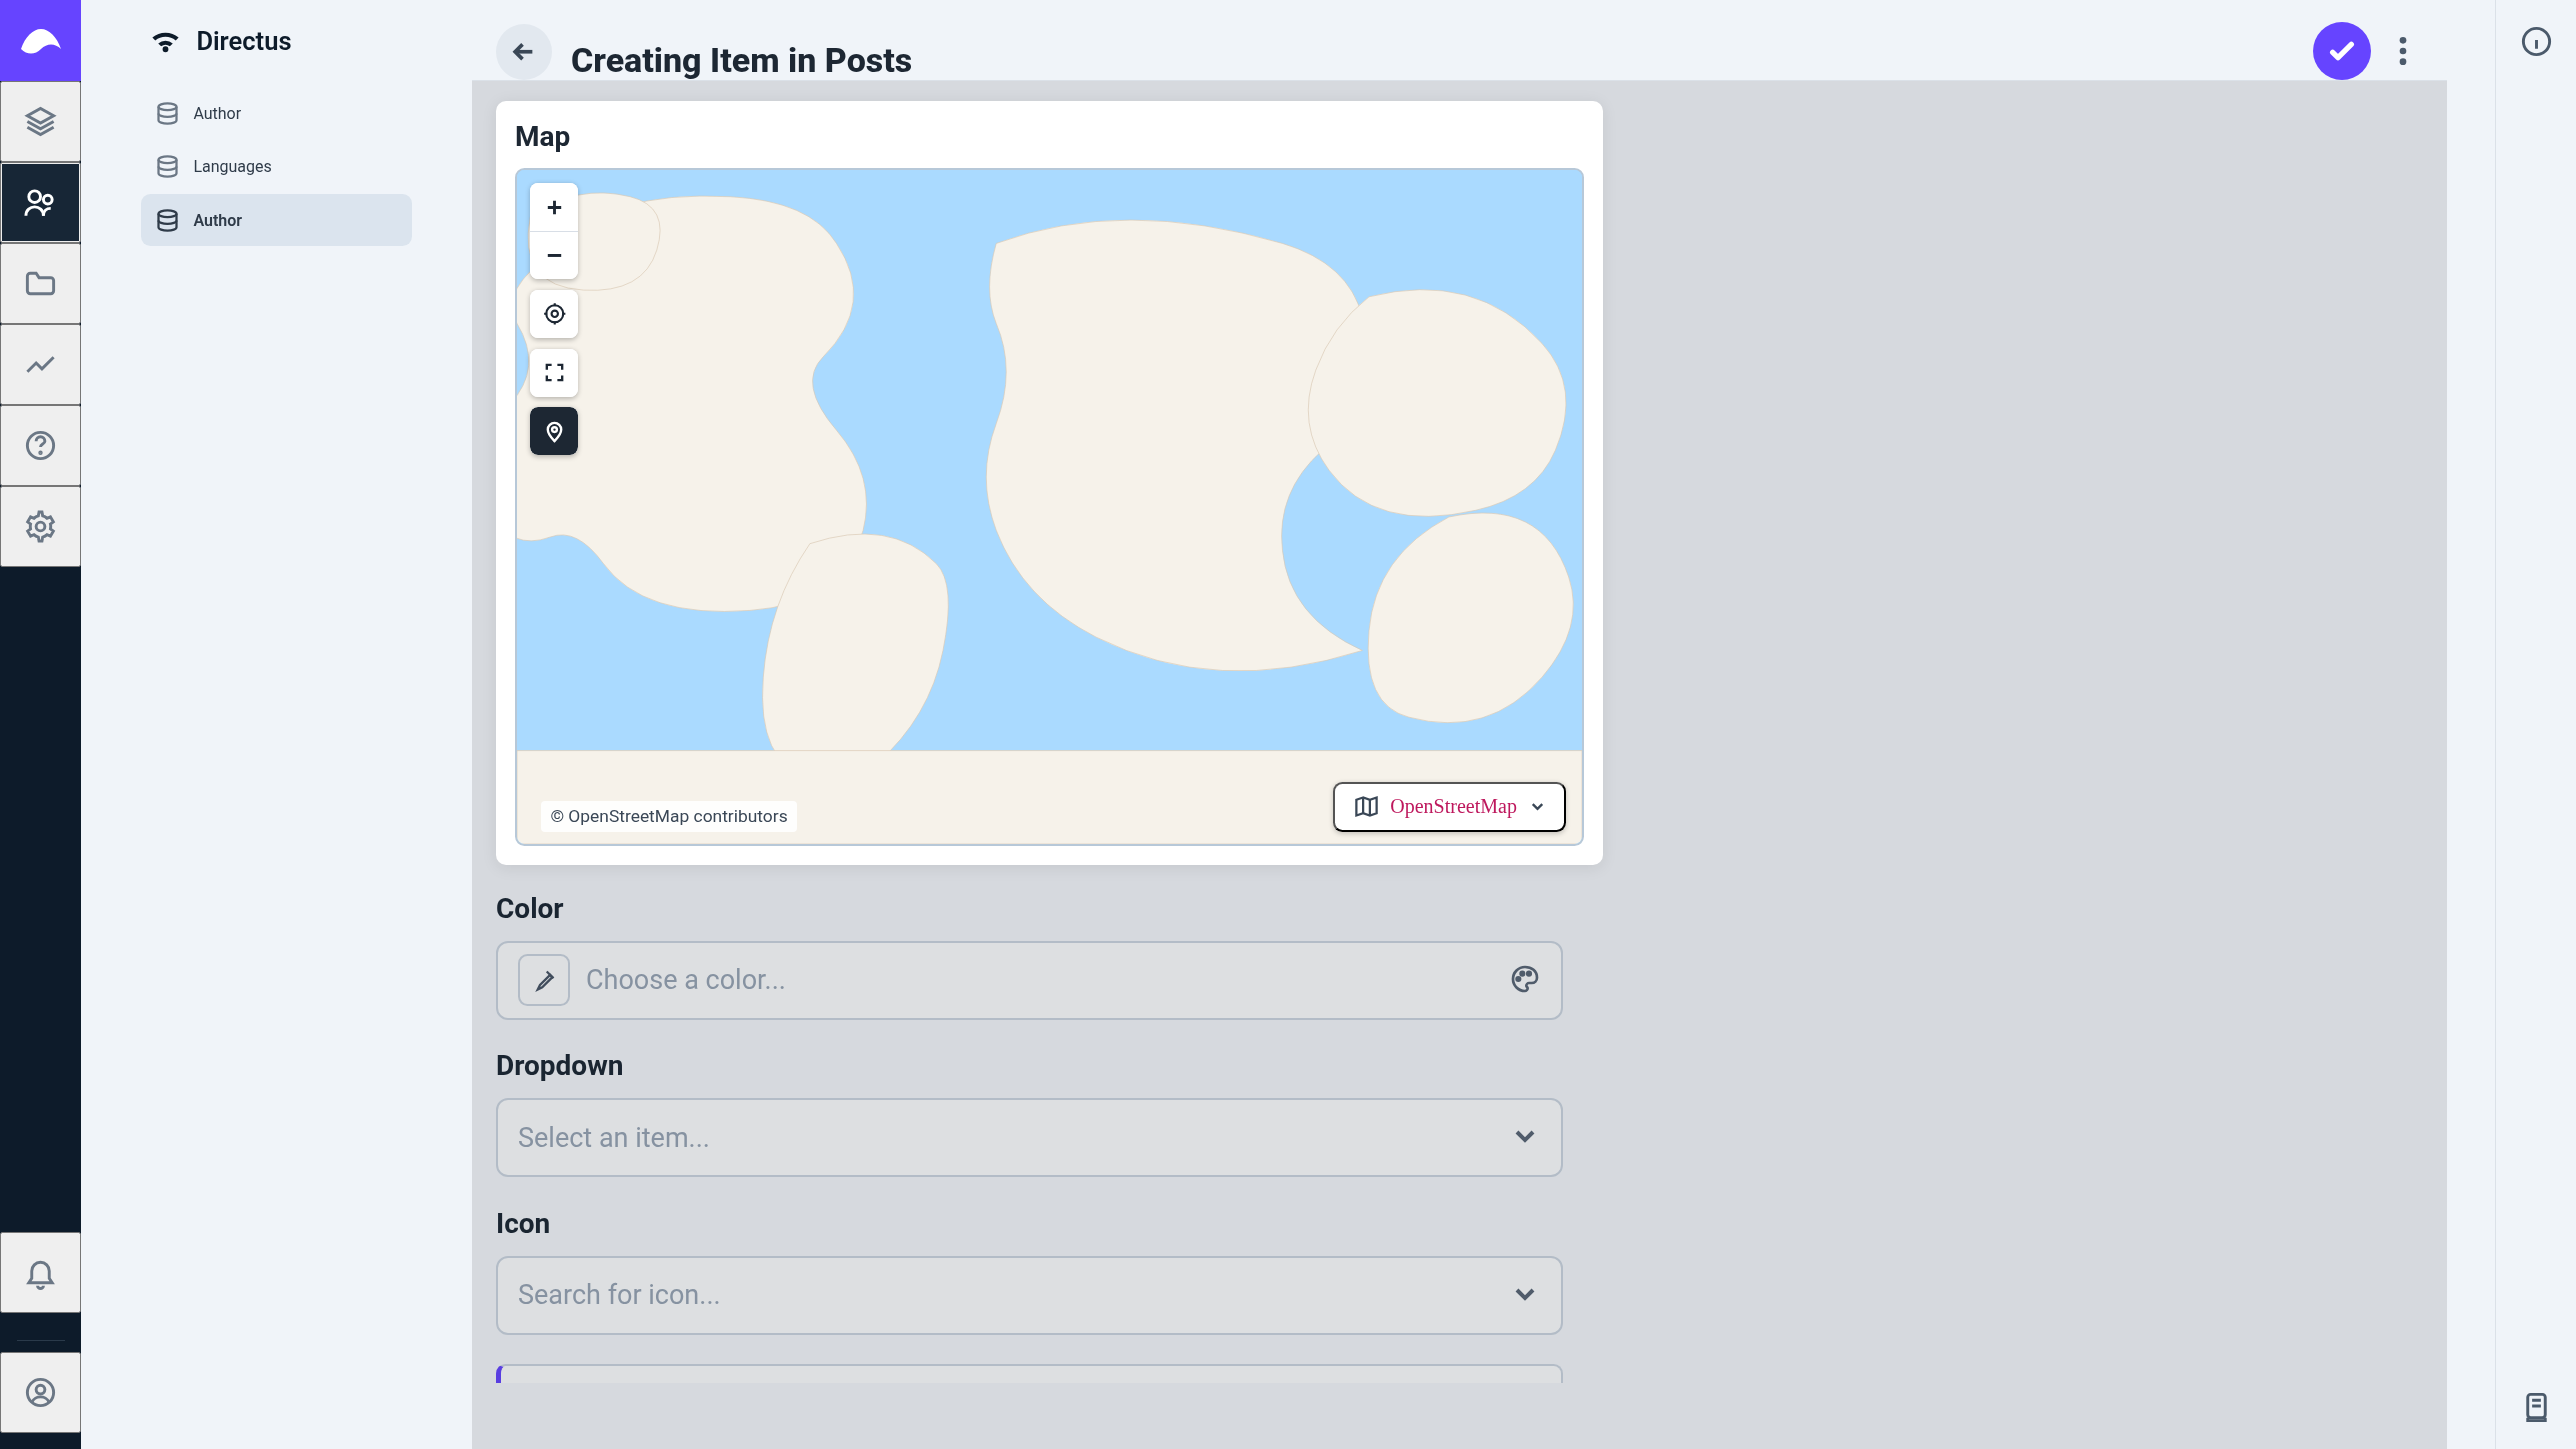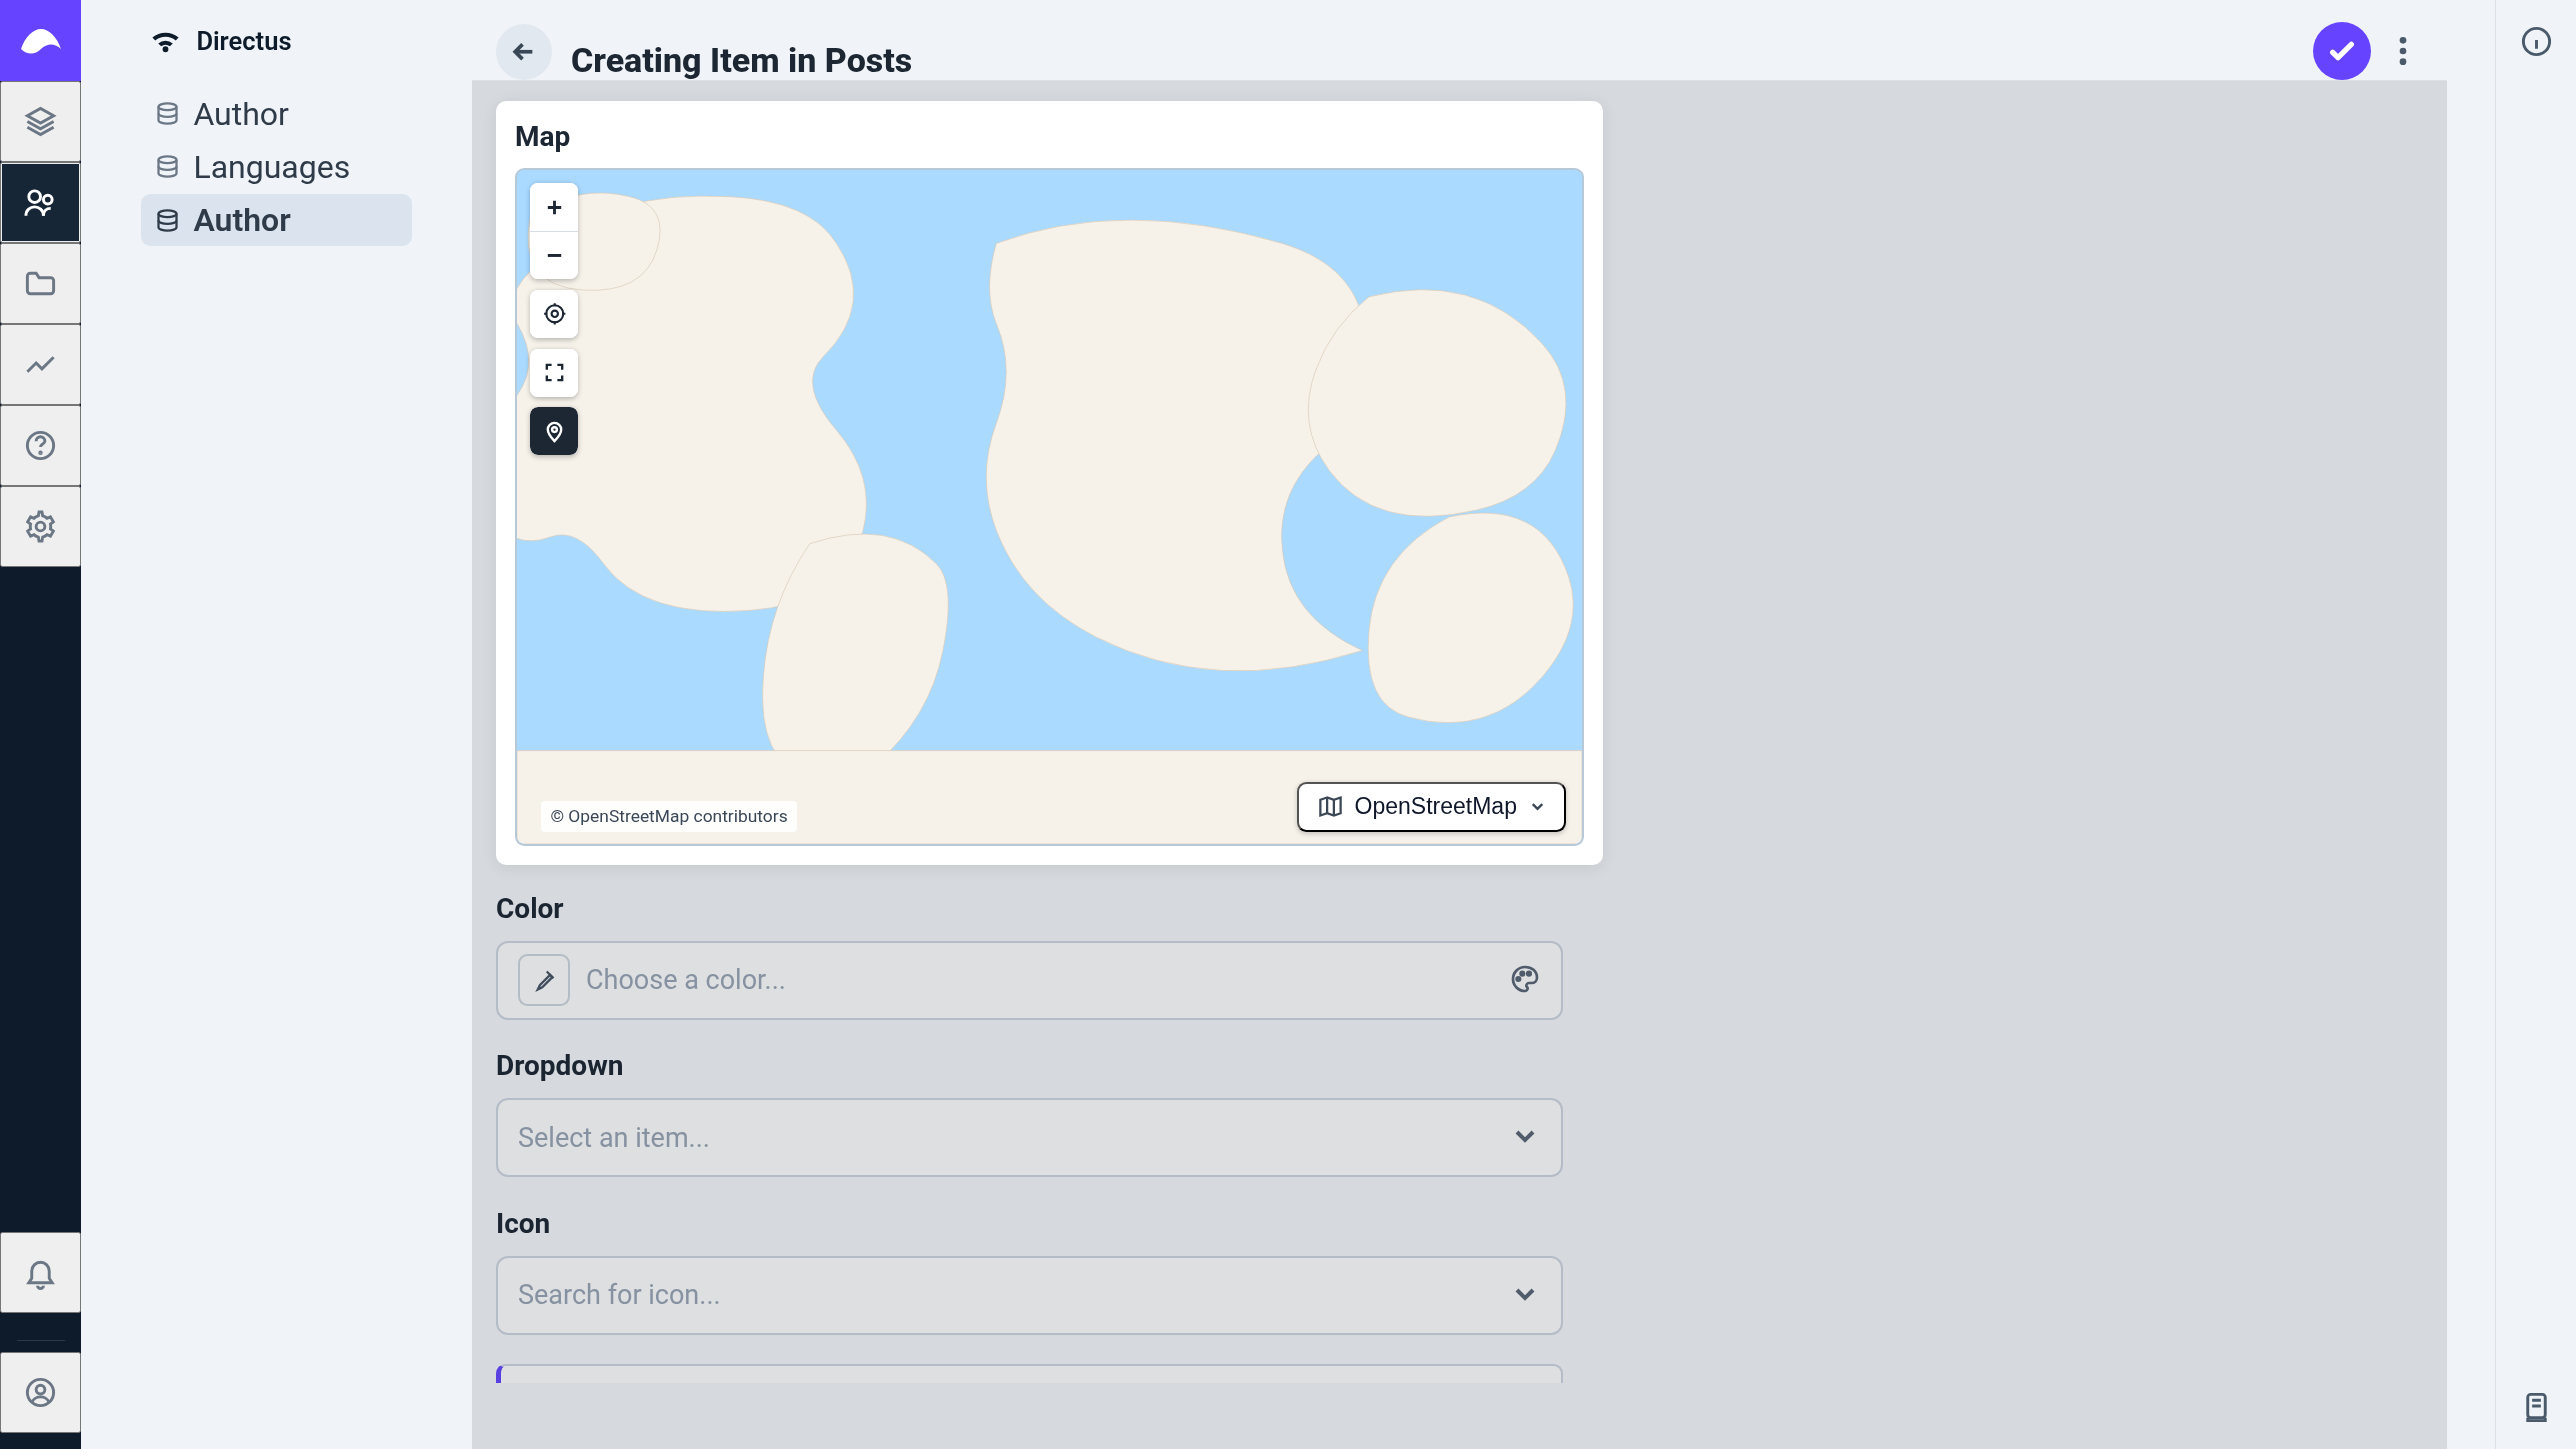--- a/index.html
+++ b/index.html
@@ -18,21 +18,21 @@
 .rail-item svg, .rail-item .glyph { width: 35px; height: 35px; position: relative; z-index: 1; }
 .rail-bottom { margin-bottom: 16px; }
 .rail-divider { width: 48px; height: 1.3px; background: #2a3a4a; margin: 10.7px 0; }
 
 .sidebar { width: 295px; background: #f0f4f9; display: flex; flex-direction: column; }
 .brand { height: 81px; display: flex; align-items: center; gap: 13.4px; padding: 0 19px; }
 .brand-wifi { width: 35px; height: 35px; color: #0d1b2a; }
 .brand-name { font-size: 25.5px; font-weight: 600; color: #0d1b2a; }
 
 .nav { padding: 6.7px 12px; display: flex; flex-direction: column; gap: 1.3px; }
-.nav-item { display: flex; align-items: center; gap: 12px; height: 52px; padding: 0 13.4px; border-radius: 9.4px; color: #2f3b49; font-size: 32px; }
+.nav-item { display: flex; align-items: center; gap: 12px; height: 52px; padding: 0 13.4px; border-radius: 9.4px; color: #2f3b49; font-size: 16px; }
 .nav-item.selected { background: #dbe4ee; font-weight: 600; }
 .nav-icon { width: 27px; height: 27px; color: #6b7785; }
 .nav-item.selected .nav-icon { color: #2f3b49; }
 
 .main { flex: 1; background: #f7f9fc; display: flex; flex-direction: column; position: relative; }
 .topbar { height: 81px; display: flex; align-items: flex-end; padding: 0 24px; gap: 19px; background: #f0f4f9; border-bottom: 1.3px solid #dbe1e8; }
 .back-btn { width: 56px; height: 56px; border-radius: 50%; background: #e2e8ef; display: flex; align-items: center; justify-content: center; color: #3a4756; border: none; cursor: pointer; }
 .back-btn svg { width: 29.5px; height: 29.5px; }
 .page-title { font-size: 34px; font-weight: 800; color: #1d2733; flex: 1; }
 .topbar-actions { display: flex; align-items: center; gap: 12px; }
@@ -61,21 +61,21 @@
 .map-img svg { width: 100%; height: 100%; display: block; }
 
 .map-ctrls { position: absolute; top: 13.4px; left: 13.4px; display: flex; flex-direction: column; gap: 10.7px; }
 .ctrl-group { background: #fff; border-radius: 8px; box-shadow: 0 1.3px 5.4px rgba(0,0,0,0.25); overflow: hidden; }
 .ctrl-btn { width: 48px; height: 48px; display: flex; align-items: center; justify-content: center; background: #fff; border: none; cursor: pointer; color: #1d2733; }
 .ctrl-btn + .ctrl-btn { border-top: 1.3px solid #d8dee6; }
 .ctrl-btn.active { background: #1d2733; color: #fff; border-radius: 8px; }
 .map-attrib { position: absolute; bottom: 12px; left: 24px; background: rgba(255,255,255,0.9); font-size: 17.4px; color: #3a4756; padding: 5.4px 9.4px; border-radius: 4px; }
 .basemap { position: absolute; bottom: 12px; right: 16px; background: #fff; border-radius: 9.4px; box-shadow: 0 1.3px 5.4px rgba(0,0,0,0.2); display: flex; align-items: center; gap: 10.7px; padding: 9.4px 17.4px; cursor: pointer; }
 .basemap-ic { width: 27px; height: 27px; color: #3a4756; }
-.basemap-label { font-size: 23px; color: #0f172a; }
+.basemap-label { font-size: 20px; color: #be185d; font-family: Liberation Serif, serif; }
 .chev { width: 19px; height: 19px; color: #3a4756; }
 
 .rightrail { width: 81px; background: #f0f4f9; border-left: 1.3px solid #dbe1e8; display: flex; flex-direction: column; align-items: center; padding-top: 24px; }
 .rightrail .icon { width: 35px; height: 35px; color: #4b5a6b; }
 .rightrail-spacer { flex: 1; }
 
 ::-webkit-scrollbar { width: 19px; }
 ::-webkit-scrollbar-track { background: #eef2f7; }
 ::-webkit-scrollbar-thumb { background: #c3ccd6; border-radius: 9.4px; }
 

